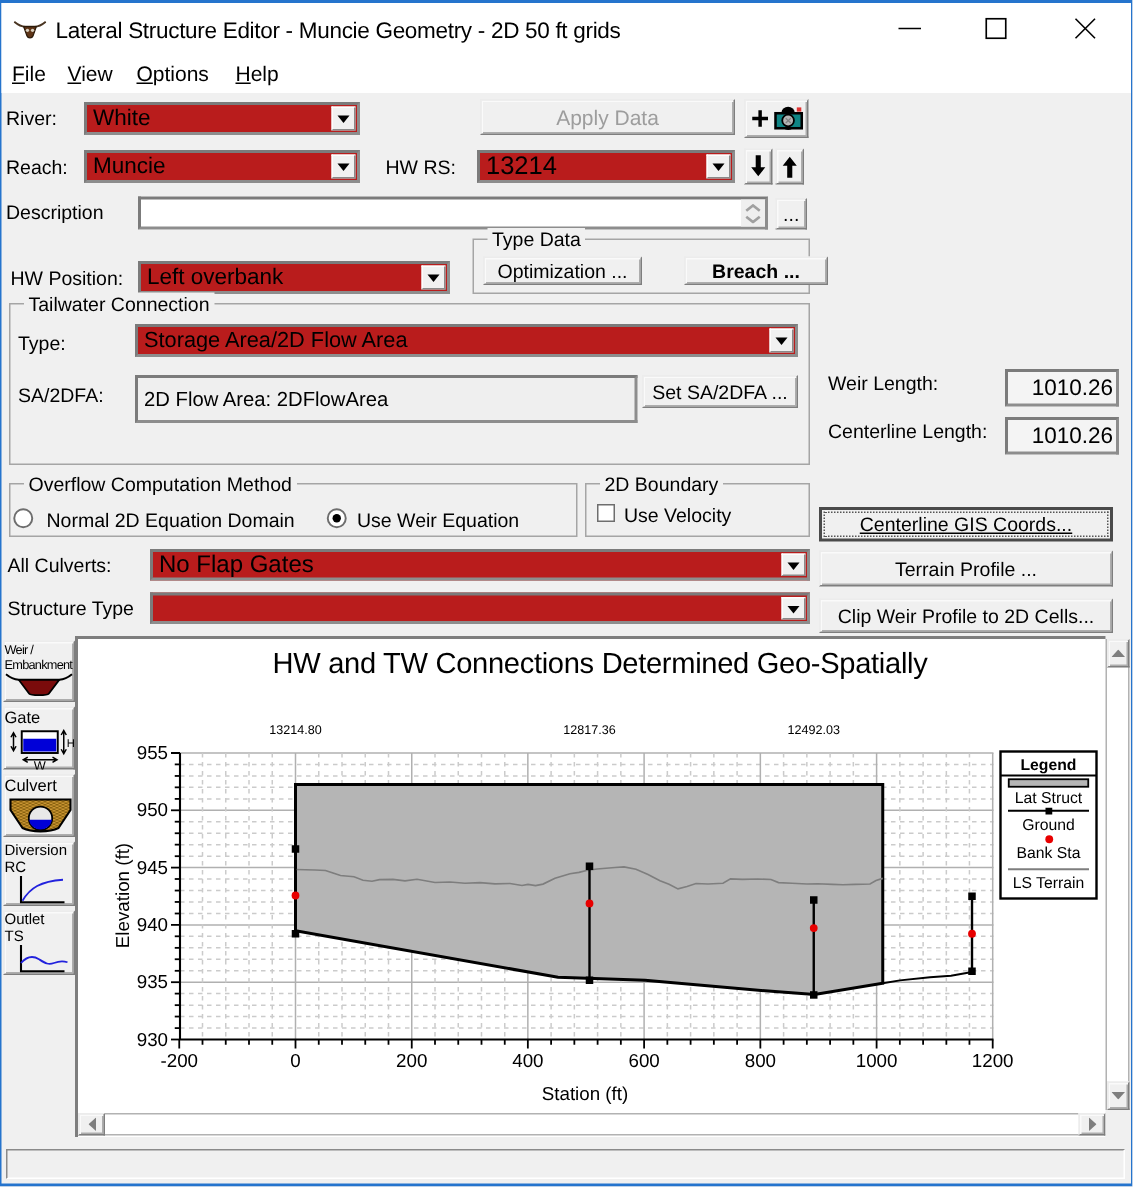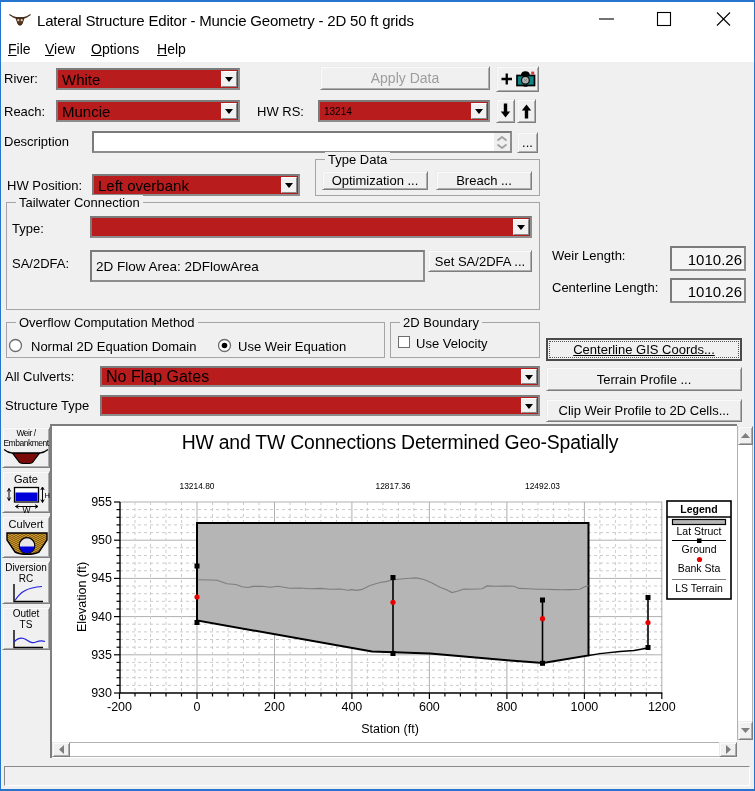--- a/index.html
+++ b/index.html
@@ -8,21 +8,21 @@
 .lbl{position:absolute;white-space:nowrap;font-size:13px}
 .combo{position:absolute;background:#b91c1c;border:2px solid;border-color:#7b7b7b #8d8d8d #8d8d8d #7b7b7b;font-size:14px}
 .combo .tx{position:absolute;left:4px;top:50%;transform:translateY(-50%);white-space:nowrap}
 .carw{position:absolute;top:1px;bottom:1px;right:1px;width:16px;background:#f1f1f1;border:1px solid;border-color:#fdfdfd #8a8a8a #8a8a8a #fdfdfd}
 .carw:after{content:"";position:absolute;left:50%;top:50%;transform:translate(-50%,-40%);width:0;height:0;border-left:4.5px solid transparent;border-right:4.5px solid transparent;border-top:5px solid #000}
 .field{position:absolute;background:#fff;border:2px solid;border-color:#7b7b7b #8d8d8d #8d8d8d #7b7b7b;font-size:14px}
 .field .tx{position:absolute;left:4px;top:50%;transform:translateY(-50%);white-space:nowrap}
 .btn{position:absolute;background:#f0f0f0;border:1px solid;border-color:#ececec #7e7e7e #7e7e7e #ececec;box-shadow:inset 1px 1px 0 #fafafa,inset -1px -1px 0 #adadad;font-size:13px;text-align:center;display:flex;align-items:center;justify-content:center;white-space:nowrap}
 .group{position:absolute;border:1px solid #a5a5a5}
 .group>span{position:absolute;top:-8px;left:9px;background:#f0f0f0;padding:0 3px;font-size:13px;white-space:nowrap}
-.sbtn{position:absolute;left:2px;width:48px;background:#f0f0f0;border:1px solid;border-color:#ececec #7e7e7e #7e7e7e #ececec;box-shadow:inset 1px 1px 0 #fafafa,inset -1px -1px 0 #adadad;text-align:center;font-size:9px;line-height:10px}
+.sbtn{position:absolute;left:2px;width:48px;background:#f0f0f0;border:1px solid;border-color:#ececec #7e7e7e #7e7e7e #ececec;box-shadow:inset 1px 1px 0 #fafafa,inset -1px -1px 0 #adadad;text-align:left;font-size:9px;line-height:10px}
 </style></head>
 <body>
 <div class="abs" style="left:0;top:0;width:755px;height:791px;border:1px solid #2574cd;border-top:2px solid #2574cd;border-bottom:2px solid #2574cd"></div>
 <div class="abs" style="left:1px;top:2px;width:753px;height:60px;background:#fff"></div>
 <svg class="abs" style="left:9px;top:13px" width="22" height="15" viewBox="0 0 22 15">
 <path d="M0.5 1.5 C3.5 4,6 4.8,8 4.8 L14 4.8 C16 4.8,18.5 4,21.5 1.5" fill="none" stroke="#4a3522" stroke-width="1.3"></path>
 <path d="M6.8 4.8 L9 11 C9.6 12.6,12.4 12.6,13 11 L15.2 4.8 Z" fill="#5f3517" stroke="#2a1a0a" stroke-width="0.8"></path>
 <circle cx="9.3" cy="7.2" r="1.1" fill="#d8d0c0"></circle>
     <circle cx="12.7" cy="7.2" r="1.1" fill="#d8d0c0"></circle>
 </svg>
@@ -55,21 +55,21 @@
 <path d="M26.8 10.8 l3.4 3.2 m-3.4 0 l3.4 -3.2" stroke="#808080" stroke-width="0.8"></path>
 <rect x="34.2" y="3.6" width="3" height="2.8" fill="#e23333"></rect>
 </svg>
 <div class="lbl" style="left:4px;top:104px">Reach:</div>
 <div class="combo" style="left:56px;top:100px;width:184px;height:22px">
     <span class="tx" style="font-size:15px">Muncie</span>
     <span class="carw"></span>
   </div>
 <div class="lbl" style="left:257px;top:104px">HW RS:</div>
 <div class="combo" style="left:318px;top:100px;width:172px;height:22px">
-    <span class="tx" style="font-size:10px">13214</span>
+    <span class="tx" style="font-size:17px">13214</span>
     <span class="carw"></span>
   </div>
 <div class="btn" style="left:496px;top:99px;width:19px;height:24px"></div>
 <div class="btn" style="left:517px;top:99px;width:19px;height:24px"></div>
 <svg class="abs" style="left:496px;top:99px" width="41" height="24" viewBox="0 0 41 24">
 <path d="M7.8 4.5 h3.4 v8 h3 l-4.7 6 l-4.7 -6 h3 z" fill="#000"></path>
 <path d="M28.8 19.5 h3.4 v-8 h3 l-4.7 -6 l-4.7 6 h3 z" fill="#000"></path>
 </svg>
 <div class="lbl" style="left:4px;top:134px">Description</div>
 <div class="field" style="left:92px;top:131px;width:420px;height:22px">
@@ -82,26 +82,27 @@
 <div class="btn" style="left:517px;top:132px;width:21px;height:21px;">...</div>
 <div class="lbl" style="left:7px;top:178px">HW Position:</div>
 <div class="combo" style="left:92px;top:174px;width:208px;height:22px">
     <span class="tx" style="font-size:15px">Left overbank</span>
     <span class="carw"></span>
   </div>
 <div class="group" style="left:315px;top:159px;width:225px;height:37px">
     <span>Type Data</span>
   </div>
 <div class="btn" style="left:322px;top:171px;width:106px;height:19px;">Optimization ...</div>
-<div class="btn" style="left:436px;top:171px;width:96px;height:19px;">Breach ...</div>
+<div class="btn" style="left:456px;top:171px;width:96px;height:19px;font-weight:bold;">Breach ...</div>
 <div class="group" style="left:6px;top:202px;width:534px;height:108px">
     <span>Tailwater Connection</span>
   </div>
 <div class="lbl" style="left:12px;top:221px">Type:</div>
 <div class="combo" style="left:90px;top:216px;width:442px;height:22px">
+    <span class="tx" style="font-size:14.5px">Storage Area/2D Flow Area</span>
     <span class="carw"></span>
   </div>
 <div class="lbl" style="left:12px;top:256px">SA/2DFA:</div>
 <div class="field" style="left:90px;top:250px;width:335px;height:32px;background:#efefef">
     <span class="tx" style="font-size:13.5px">2D Flow Area: 2DFlowArea</span>
   </div>
 <div class="btn" style="left:428px;top:250px;width:104px;height:22px;">Set SA/2DFA ...</div>
 <div class="lbl" style="left:552px;top:248px">Weir Length:</div>
 <div class="field" style="left:670px;top:246px;width:76px;height:25px;background:#f4f4f4">
     <span class="tx" style="font-size:15px;left:auto;right:2px;">1010.26</span>

